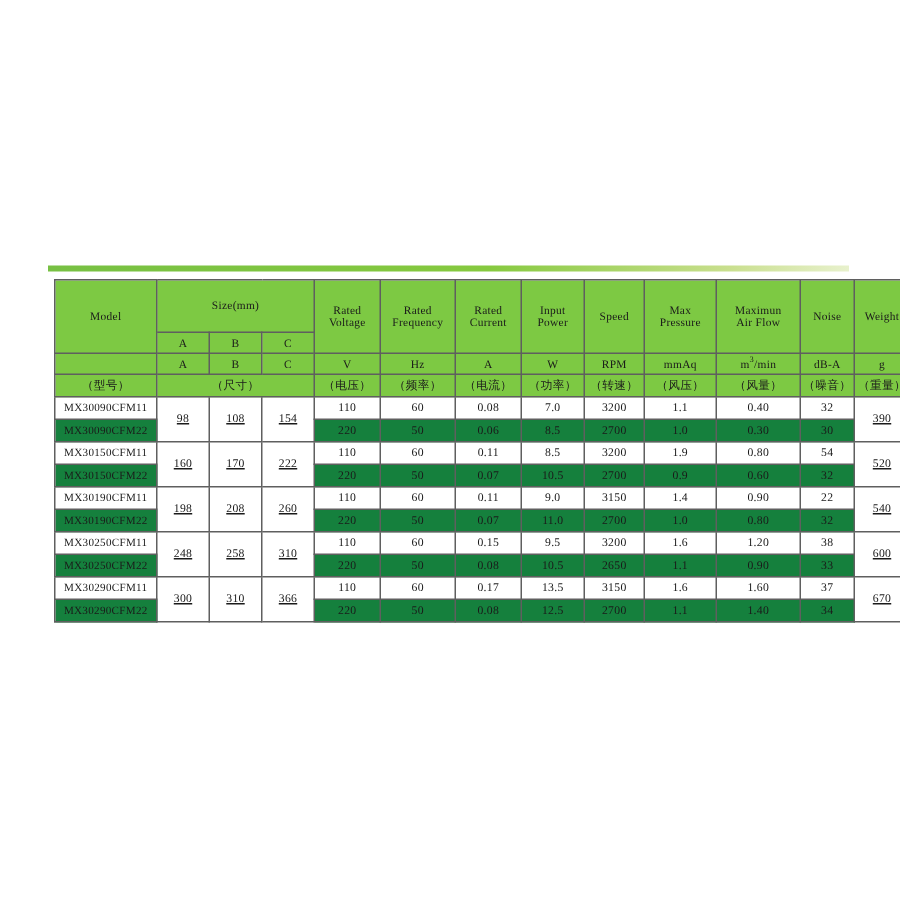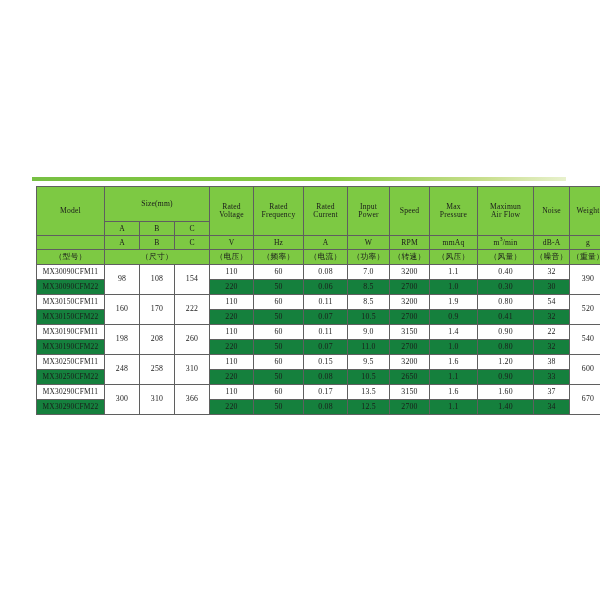--- a/index.html
+++ b/index.html
@@ -88,20 +88,21 @@
   .r-green td {
     background: #15803d;
   }
   td.cell {
     font-size: 7.8px;
     height: 14px;
   }
   td.span-white {
     background: #ffffff !important;
     font-size: 7.8px;
+    text-decoration: underline;
   }
   td.model {
     font-size: 7.4px;
     letter-spacing: 0px;
   }
   sup {
     font-size: 5.6px;
     vertical-align: super;
     line-height: 0;
   }
@@ -241,21 +242,21 @@
             <td class="cell span-white" rowspan="2">520</td>
           </tr>
           <tr class="r-green">
             <td class="cell model">MX30150CFM22</td>
             <td class="cell">220</td>
             <td class="cell">50</td>
             <td class="cell">0.07</td>
             <td class="cell">10.5</td>
             <td class="cell">2700</td>
             <td class="cell">0.9</td>
-            <td class="cell">0.41</td>
+            <td class="cell">0.60</td>
             <td class="cell">32</td>
           </tr>
           <tr class="r-white">
             <td class="cell model">MX30190CFM11</td>
             <td class="cell span-white" rowspan="2">198</td>
             <td class="cell span-white" rowspan="2">208</td>
             <td class="cell span-white" rowspan="2">260</td>
             <td class="cell">110</td>
             <td class="cell">60</td>
             <td class="cell">0.11</td>

